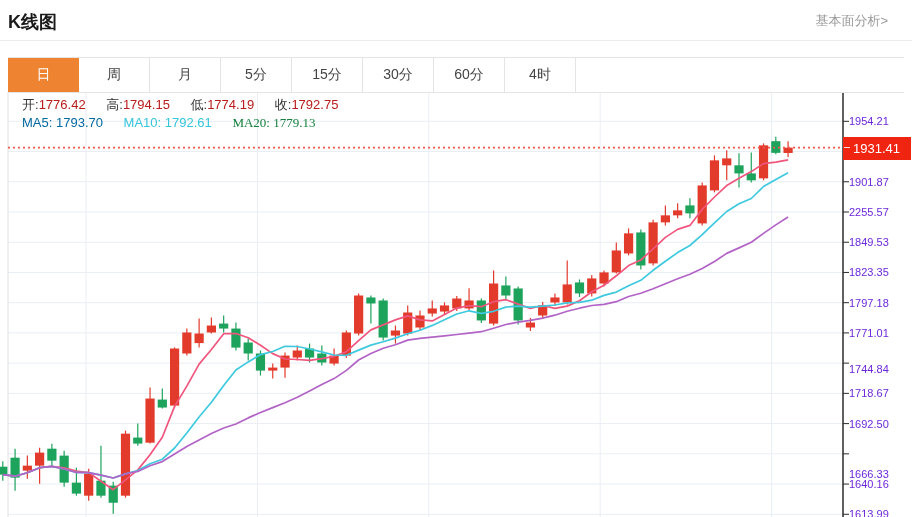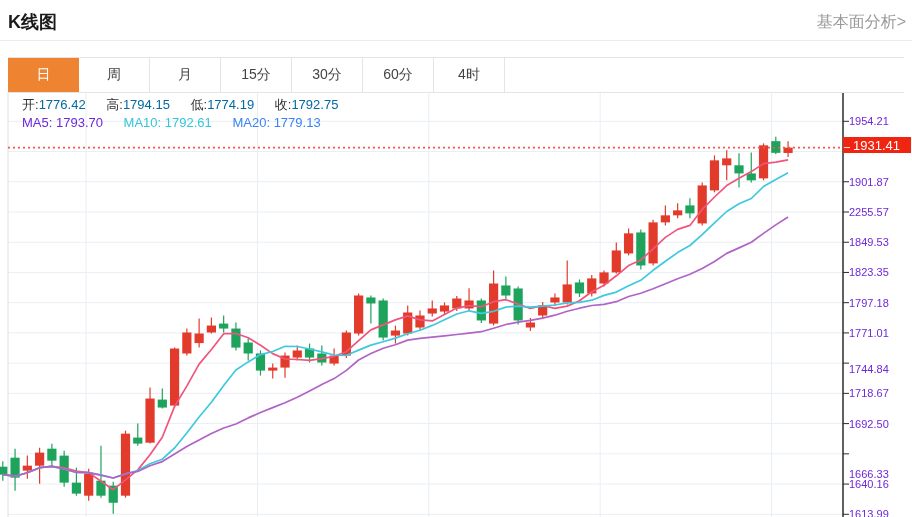--- a/index.html
+++ b/index.html
@@ -1,45 +1,45 @@
 <!DOCTYPE html>
 <html style="--accent: #ee8331;"><head>
 <meta charset="utf-8">
 <style>
   html,body{margin:0;padding:0;background:#fff;}
   #app{position:relative;width:912px;height:517px;background:#fff;overflow:hidden;
        font-family:"Liberation Sans","DejaVu Sans",sans-serif;}
   
   #hdr{position:absolute;top:0;left:0;width:100%;height:41px;text-align:center;}
   #hdr .title{position:absolute;left:8px;top:10px;font-size:18px;font-weight:bold;color:#1a1a1a;}
-  #hdr .fx-link{position:absolute;right:6px;top:12px;font-size:16px;color:#999;cursor:pointer;text-decoration:none;}
+  #hdr .fx-link{position:absolute;right:24px;top:12px;font-size:13px;color:#999;cursor:pointer;text-decoration:none;}
   #hdr .rule{position:absolute;left:0;top:40px;width:100%;height:1px;background:#ececec;}
   
   #tab-strip{position:absolute;left:8px;top:57px;width:896px;height:36px;display:flex;
              border-top:1px solid #e4e4e4;border-bottom:1px solid #e4e4e4;box-sizing:border-box;}
   .tab{width:71px;height:100%;display:flex;align-items:center;justify-content:center;
        font-size:14px;color:#444;border-right:1px solid #e4e4e4;cursor:pointer;background:#fff;box-sizing:border-box;}
   .tab:first-child{border-left:1px solid #e4e4e4;}
   .tab.active{background:var(--accent,#ee8331);color:#fff;border-color:var(--accent,#ee8331);}
   
   #chart-svg{position:absolute;left:0;top:0;width:912px;height:517px;}
   
   #info{position:absolute;left:22px;top:96px;font-size:13px;line-height:18px;}
   #info .row{white-space:nowrap;}
   #info .lab{color:#333;}
-  #info .val{color:#0369a1;}
+  #info .val{color:#b91c1c;}
   #info .seg{margin-right:17px;}
-  #info .ma5{color:#6d28d9;}
+  #info .ma5{color:#0369a1;}
   #info .ma10{color:#35c5dc;}
-  #info .ma20{color:#3b82f6;}
+  #info .ma20{color:#15803d;font-family:Liberation Serif, serif;}
   
   .ylab{position:absolute;left:849px;width:62px;height:16px;font-size:11px;color:#6d28d9;
         display:flex;align-items:center;}
   
-  #price-tag{position:absolute;left:843px;top:137px;width:68px;height:16px;background:#f02511;
+  #price-tag{position:absolute;left:843px;top:137px;width:68px;height:23px;background:#f02511;
              color:#fff;font-size:13px;display:flex;align-items:center;box-sizing:border-box;padding-left:10px;}
   #price-tag .notch{position:absolute;left:1px;top:10px;width:6px;height:1px;background:#ffd9d4;}
 </style>
 </head>
 <body>
 
 <div id="app">
 
   <svg id="chart-svg" viewBox="0 0 912 517" xmlns="http://www.w3.org/2000/svg">
       <g>
@@ -224,20 +224,21 @@
   <div id="hdr">
     <span class="title">K线图</span>
     <a class="fx-link">基本面分析&gt;</a>
     <div class="rule"></div>
   </div>
 
   <div id="tab-strip">
       <div class="tab active">日</div>
       <div class="tab">周</div>
       <div class="tab">月</div>
+      <div class="tab">5分</div>
       <div class="tab">15分</div>
       <div class="tab">30分</div>
       <div class="tab">60分</div>
       <div class="tab">4时</div>
     </div>
 
   <div id="info">
     <div class="row">
       <span class="seg"><span class="lab">开:</span><span class="val">1776.42</span></span>
       <span class="seg"><span class="lab">高:</span><span class="val">1794.15</span></span>

